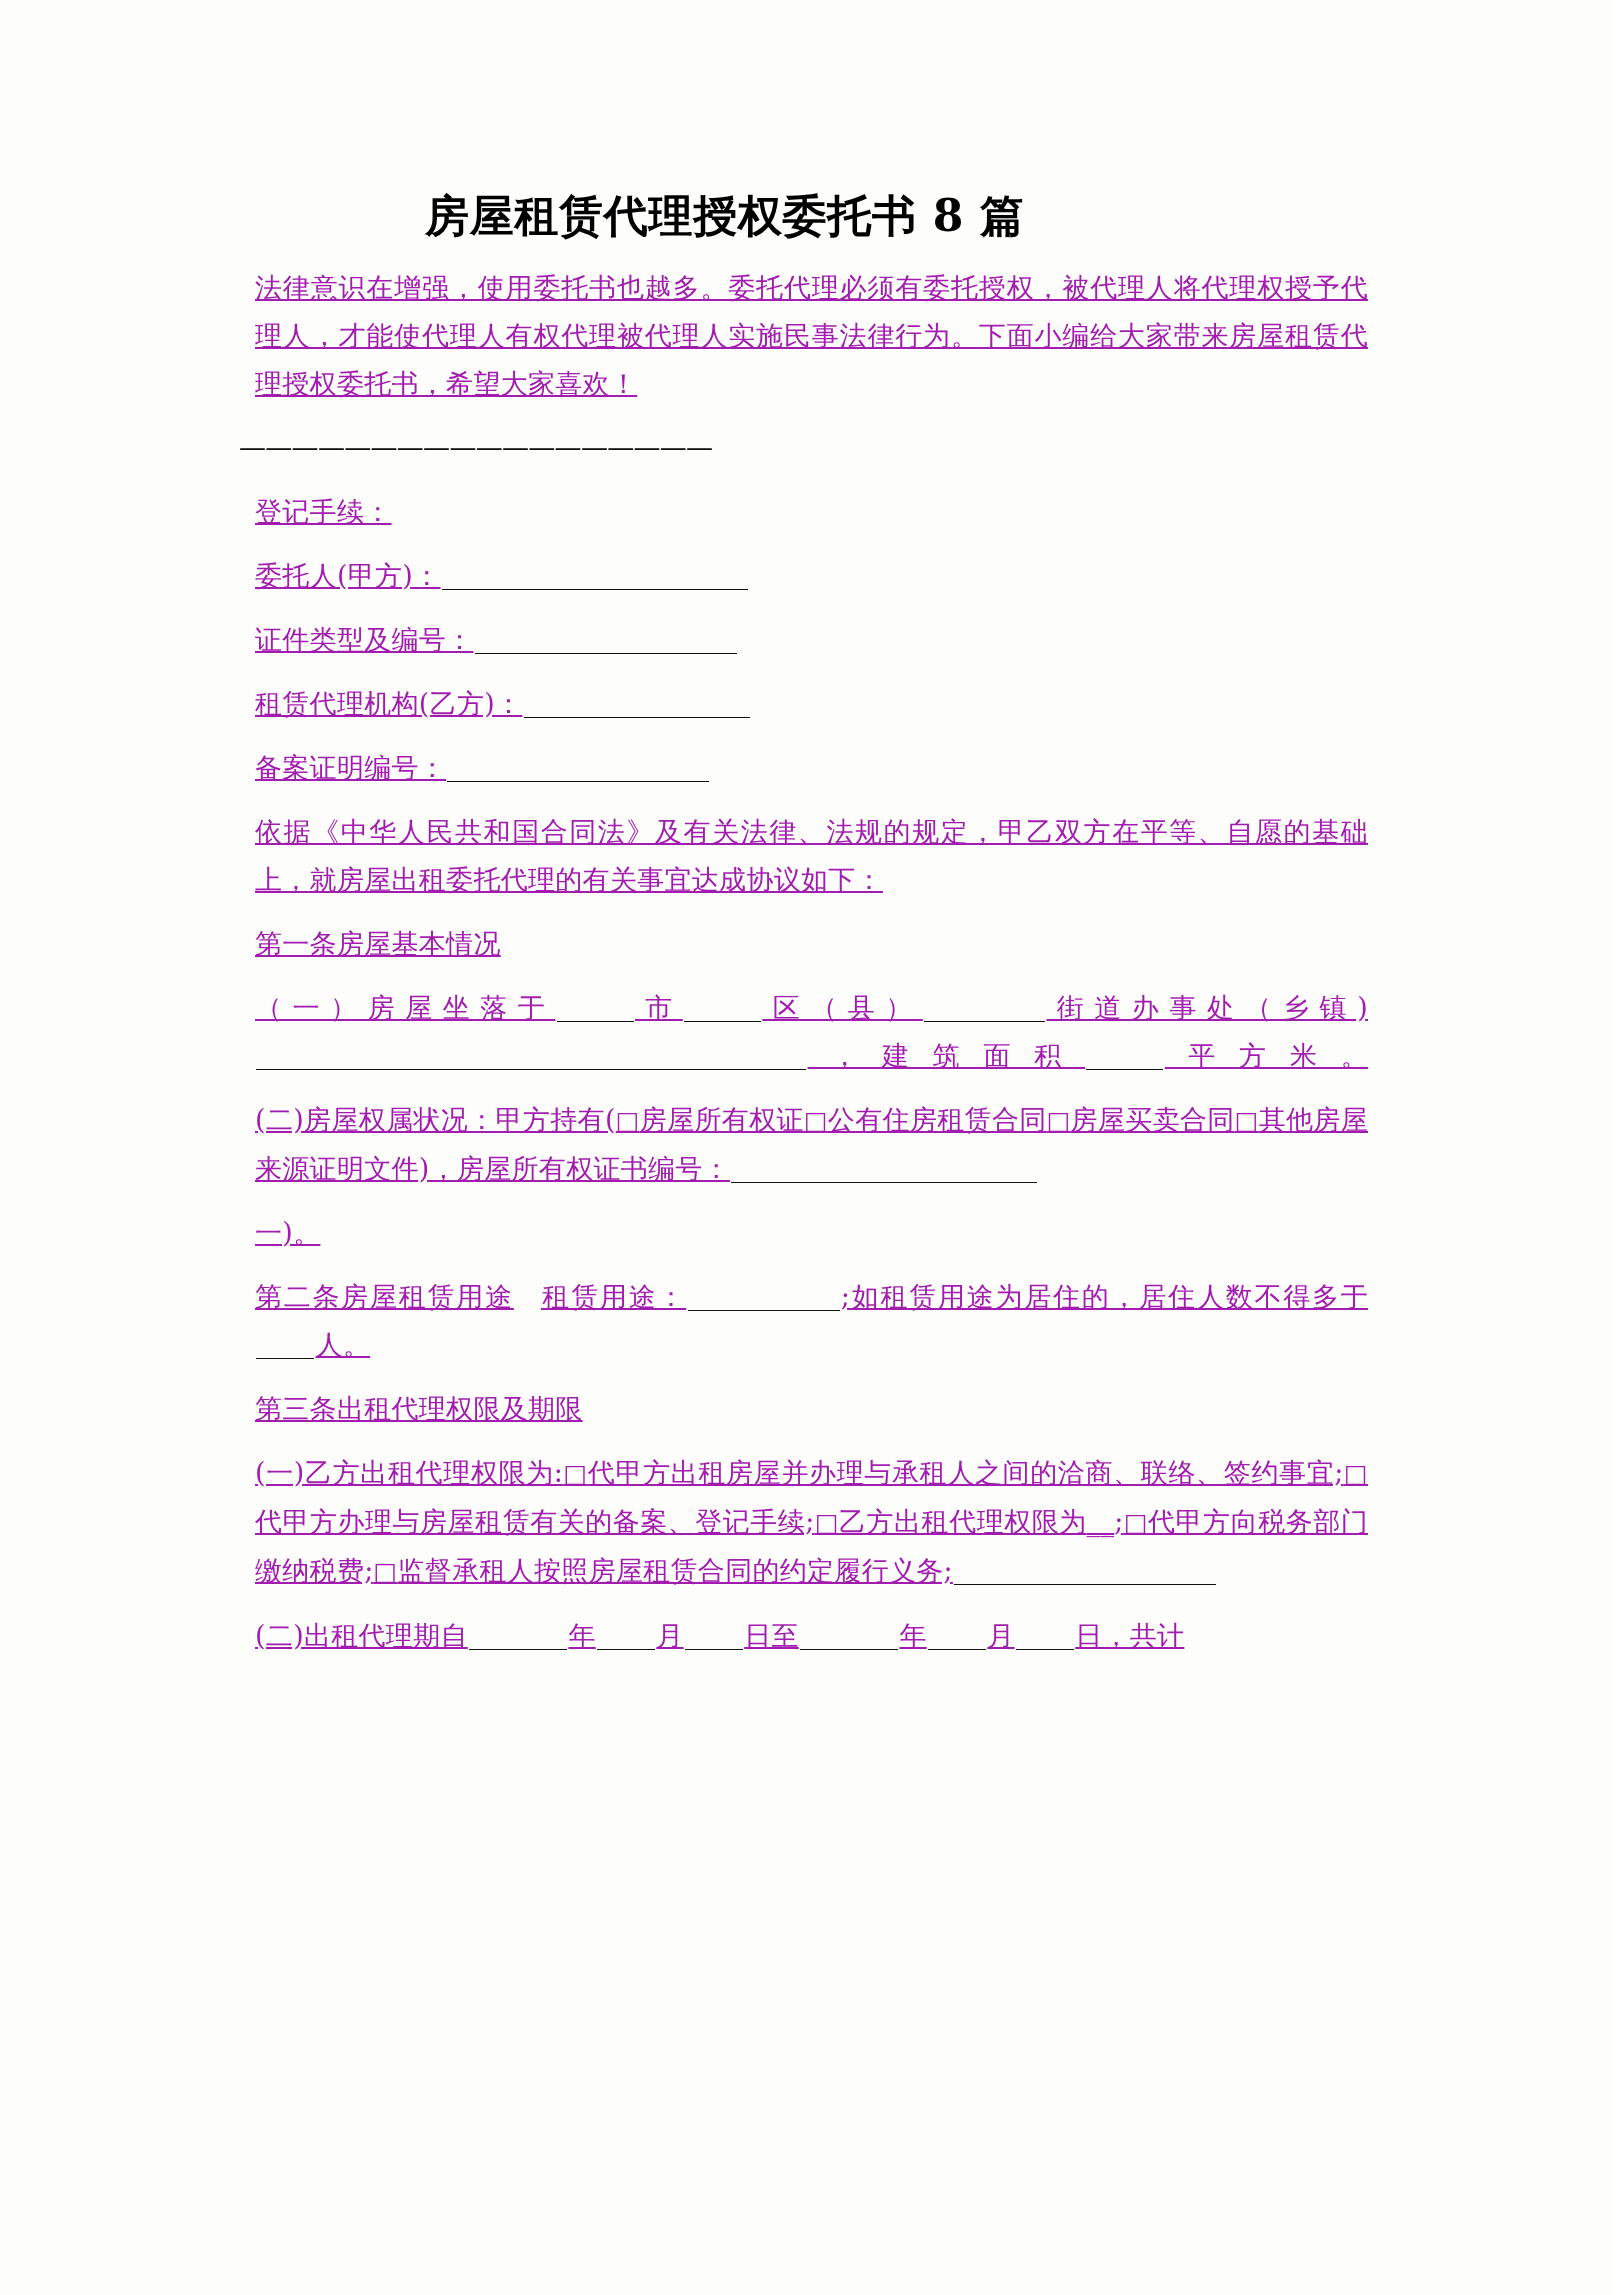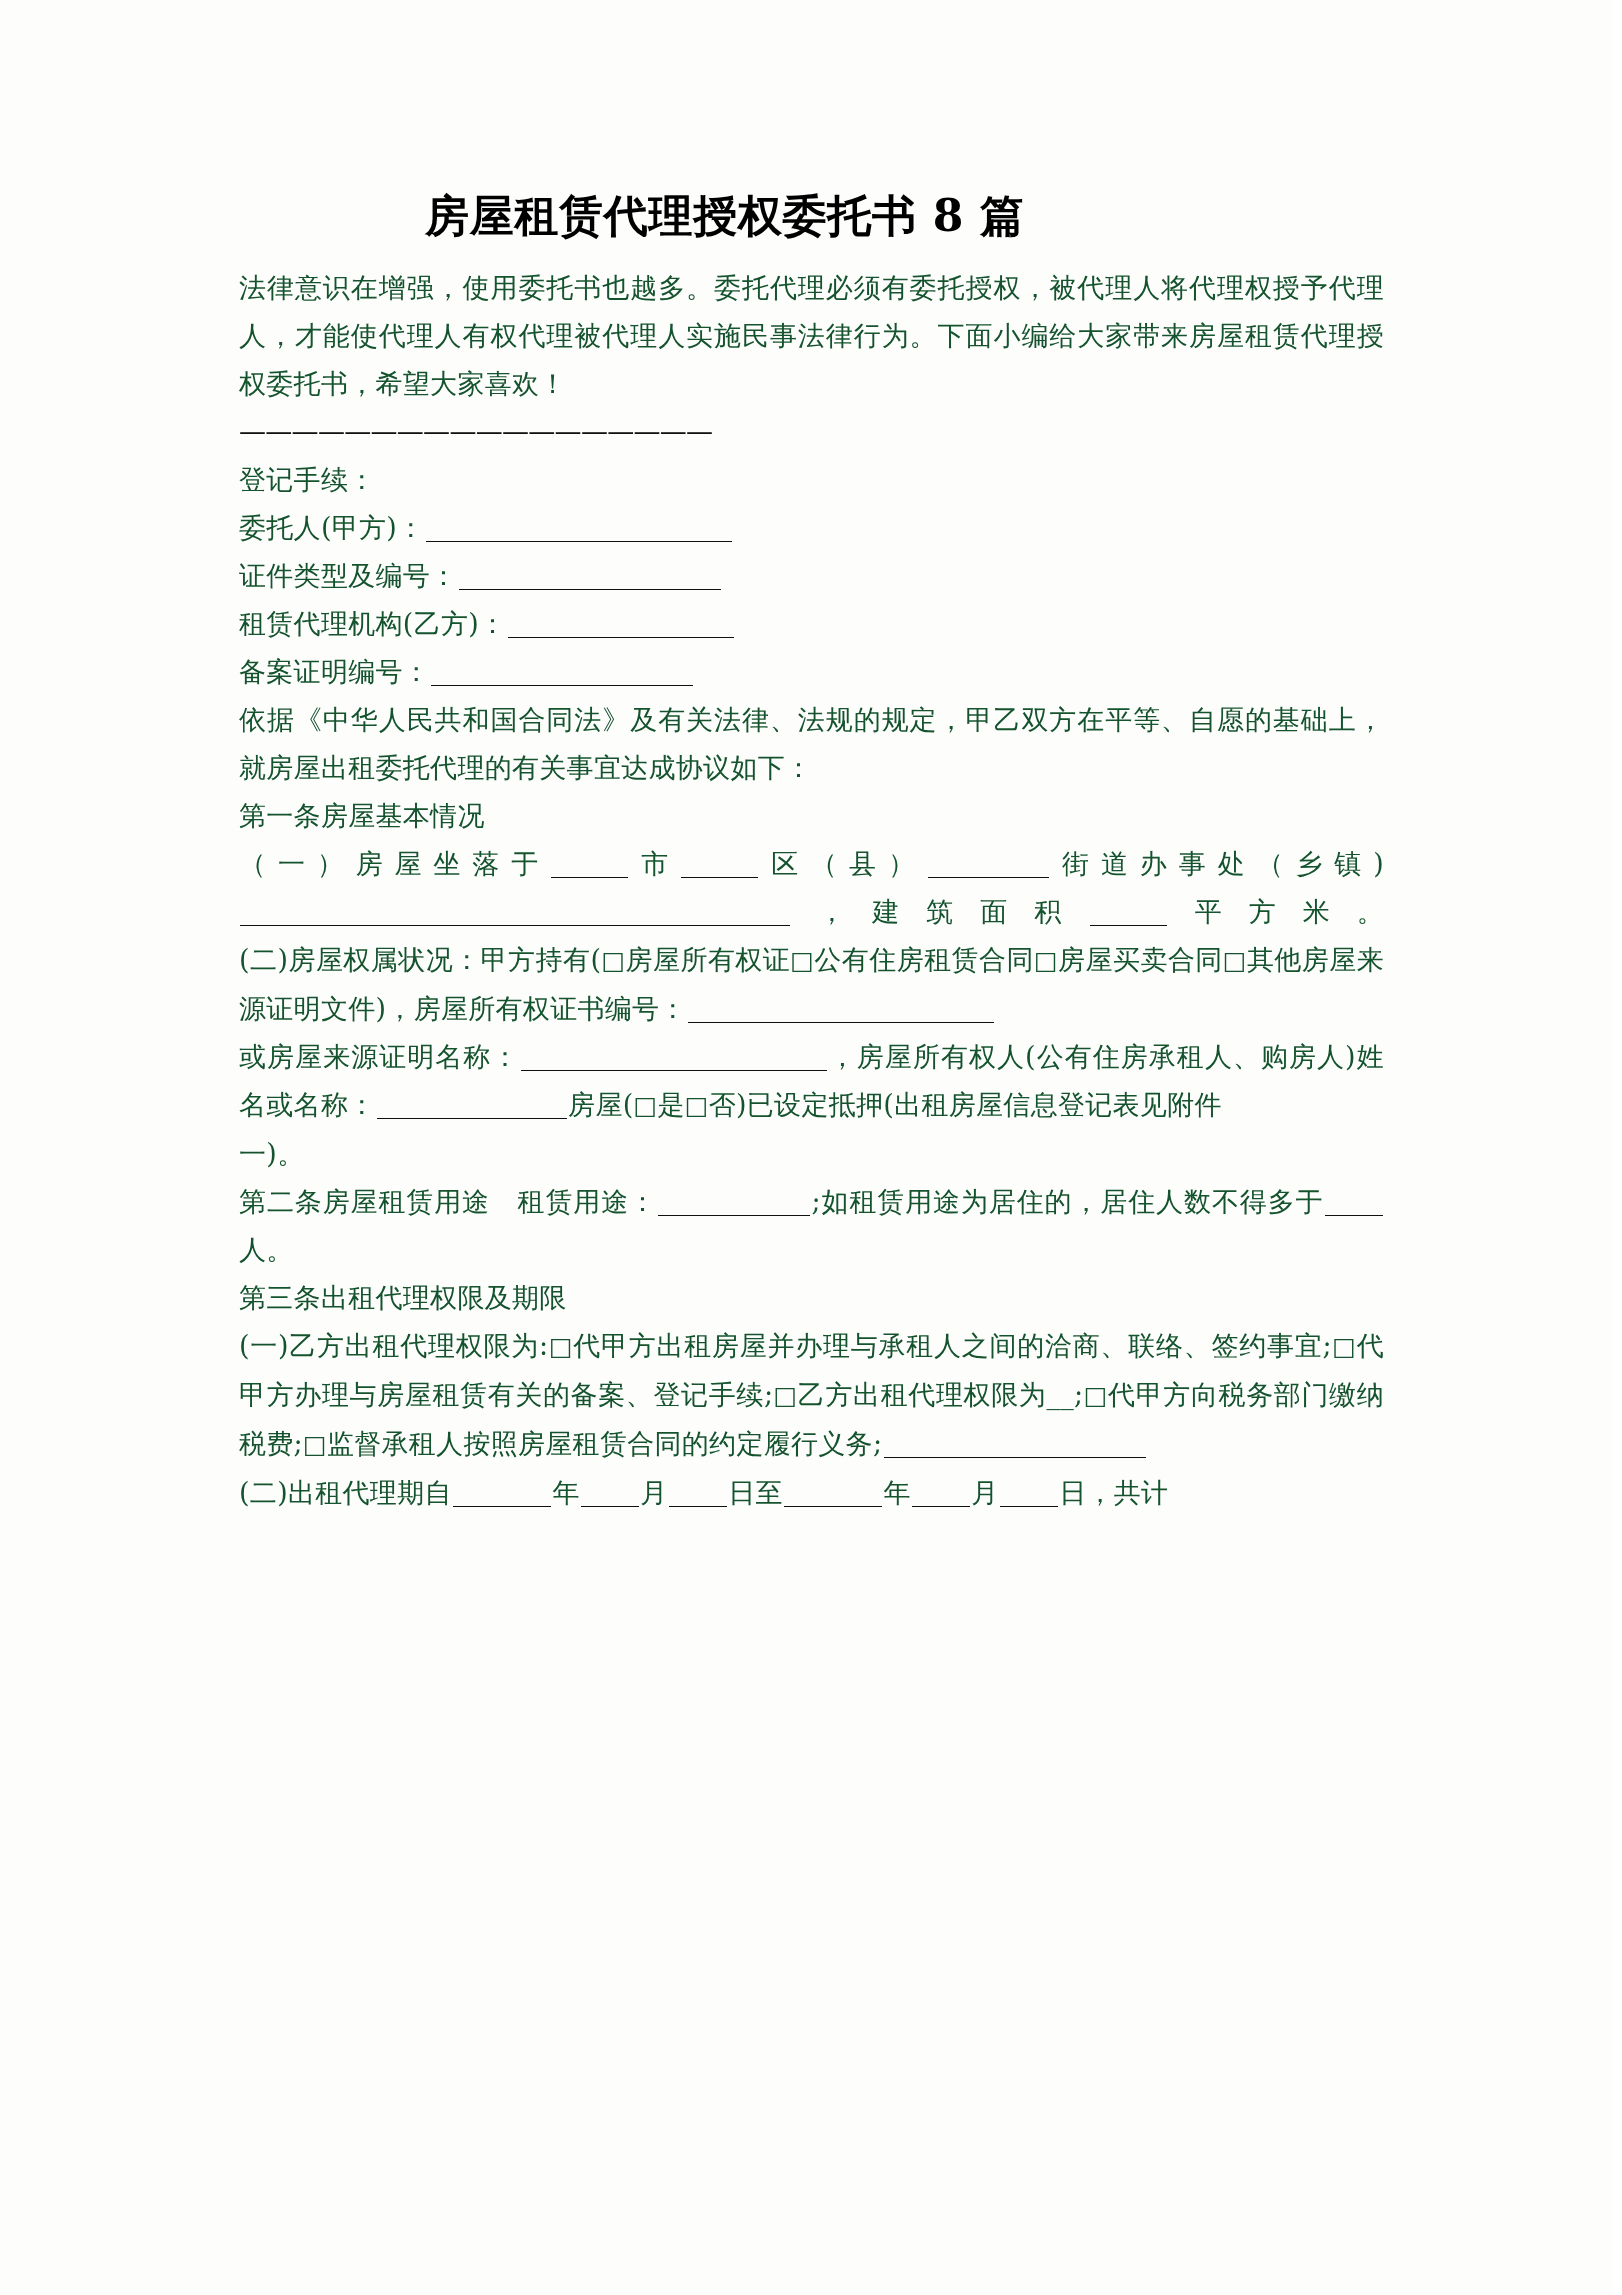--- a/index.html
+++ b/index.html
@@ -34,26 +34,27 @@
     letter-spacing: 0.7px;
     margin: 0 0 22px 0;
     text-align: left;
     padding-left: 186px;
     white-space: nowrap;
   }
   
   .para {
     font-size: 27px;
     line-height: 48px;
-    color: #14532d;
-    margin: 0;
+    color: #a21caf;
+    margin: 16px;
     text-align: justify;
     text-justify: inter-ideograph;
     letter-spacing: 0.3px;
     word-break: break-all;
+    text-decoration: underline;
   }
   .para.nowrapjust {
     text-align: justify;
     text-align-last: justify;
   }
   .para + .para { margin-top: 0; }
 
   .divider-line {
     font-size: 27px;
     line-height: 48px;
@@ -121,23 +122,20 @@
     <p class="para">第一条房屋基本情况</p>
 
     <p class="para nowrapjust">
       <span>（一）房屋坐落于</span><span class="blk w3"></span><span>市</span><span class="blk w3"></span><span>区（县）</span><span class="blk w5"></span><span>街道办事处（乡镇)</span><span class="blk w13"></span><span>，建筑面积</span><span class="blk w3"></span><span>平方米。</span>
     </p>
 
     <p class="para">
       <span>(二)房屋权属状况：甲方持有(</span><span class="cbx">□</span><span>房屋所有权证</span><span class="cbx">□</span><span>公有住房租赁合同</span><span class="cbx">□</span><span>房屋买卖合同</span><span class="cbx">□</span><span>其他房屋来源证明文件)，房屋所有权证书编号：</span><span class="blk w10"></span>
     </p>
 
-    <p class="para">
-      <span>或房屋来源证明名称：</span><span class="blk w10"></span><span>，房屋所有权人(公有住房承租人、购房人)姓名或名称：</span><span class="blk w7"></span><span>房屋(</span><span class="cbx">□</span><span>是</span><span class="cbx">□</span><span>否)已设定抵押(出租房屋信息登记表见附件</span>
-    </p>
 
     <p class="para">一)。</p>
 
     <p class="para">
       <span>第二条房屋租赁用途</span><span class="sp-ideo"></span><span>租赁用途：</span><span class="blk w6"></span><span>;如租赁用途为居住的，居住人数不得多于</span><span class="blk w2"></span><span>人。</span>
     </p>
 
     <p class="para">第三条出租代理权限及期限</p>
 
     <p class="para">

